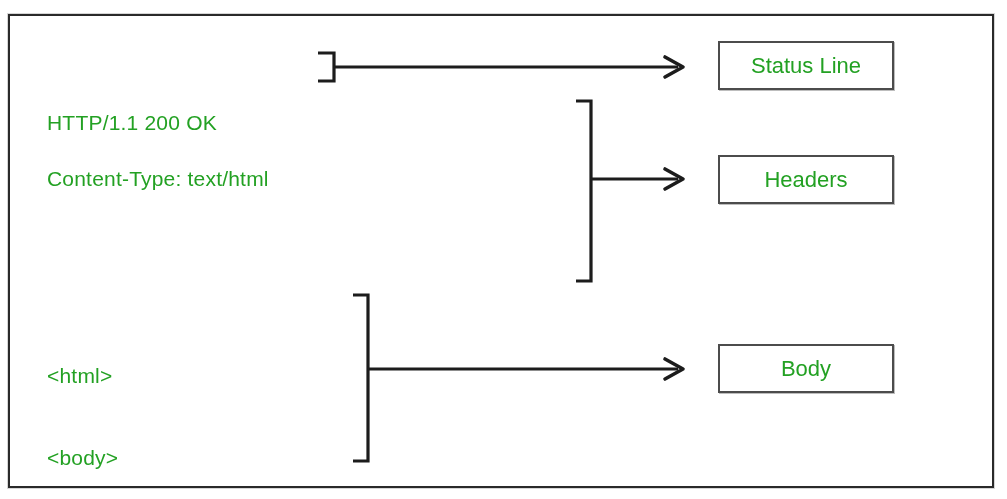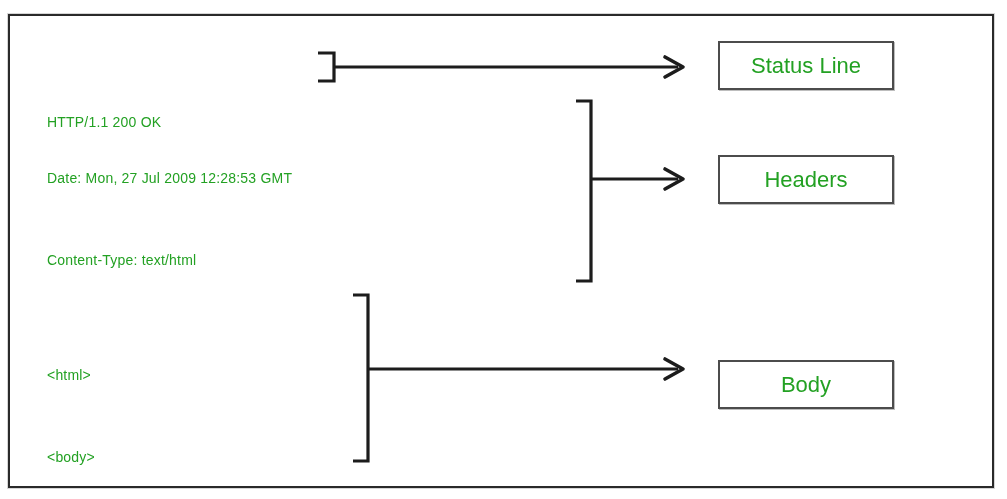--- a/index.html
+++ b/index.html
@@ -21,21 +21,21 @@
     top: 14px;
     width: 982px;
     height: 470px;
     border: 2px solid var(--frame-border, #2a2a2a);
     box-shadow: 0 0 0 1px #d6d6d6;
     background: #ffffff;
   }
   .green-text {
     position: absolute;
     color: var(--green, #23a123);
-    font-size: 14px;
+    font-size: 21px;
     line-height: 27.4px;
     white-space: pre;
     letter-spacing: 0.2px;
   }
   #status-line-text { left: 47px; top: 54px; }
   #headers-text     { left: 47px; top: 110px; }
   #body-text        { left: 47px; top: 307px; }
 
   svg#connectors {
     position: absolute;
@@ -58,34 +58,33 @@
     background: #ffffff;
     display: flex;
     align-items: center;
     justify-content: center;
     color: var(--green, #23a123);
     font-size: 22px;
     box-shadow: 1px 1px 0 0 #bdbdbd;
   }
   #status-line-box { top: 41px; }
   #headers-box     { top: 155px; }
-  #body-box        { top: 360px; }
+  #body-box        { top: 344px; }
 </style>
 </head>
 <body>
 
 <div id="page">
   <div id="frame"></div>
 
   <div id="status-line-text" class="green-text">
     <div>HTTP/1.1 200 OK</div>
   </div>
 
   <div id="headers-text" class="green-text">
-    <div>Date: Mon, 27 Jul 2009 12:28:53 GMT</div>
     <div>Content-Type: text/html</div>
     
   </div>
 
   <div id="body-text" class="green-text">
     <div>&lt;html&gt;</div>
     <div>&lt;body&gt;</div>
     
     
     

